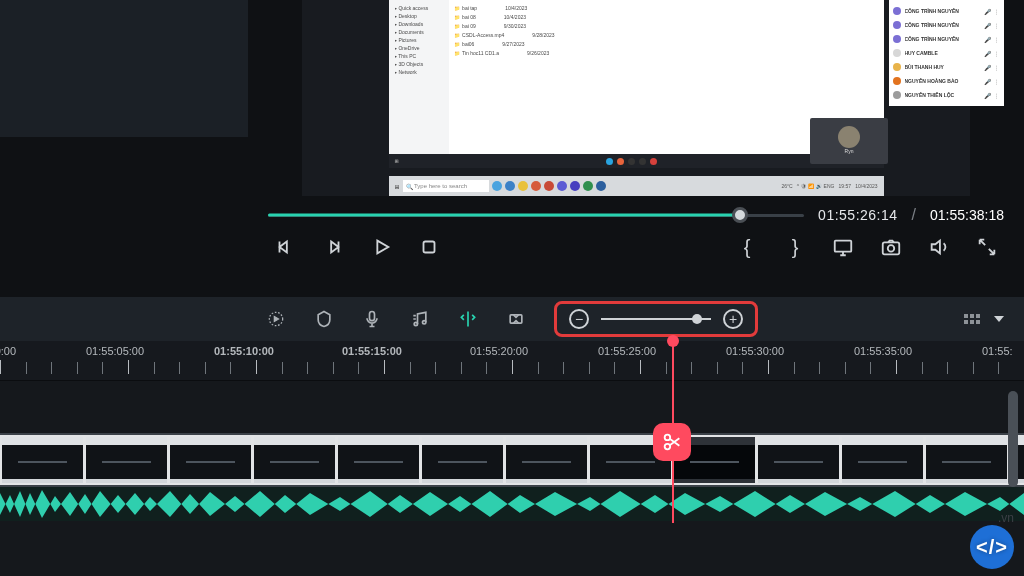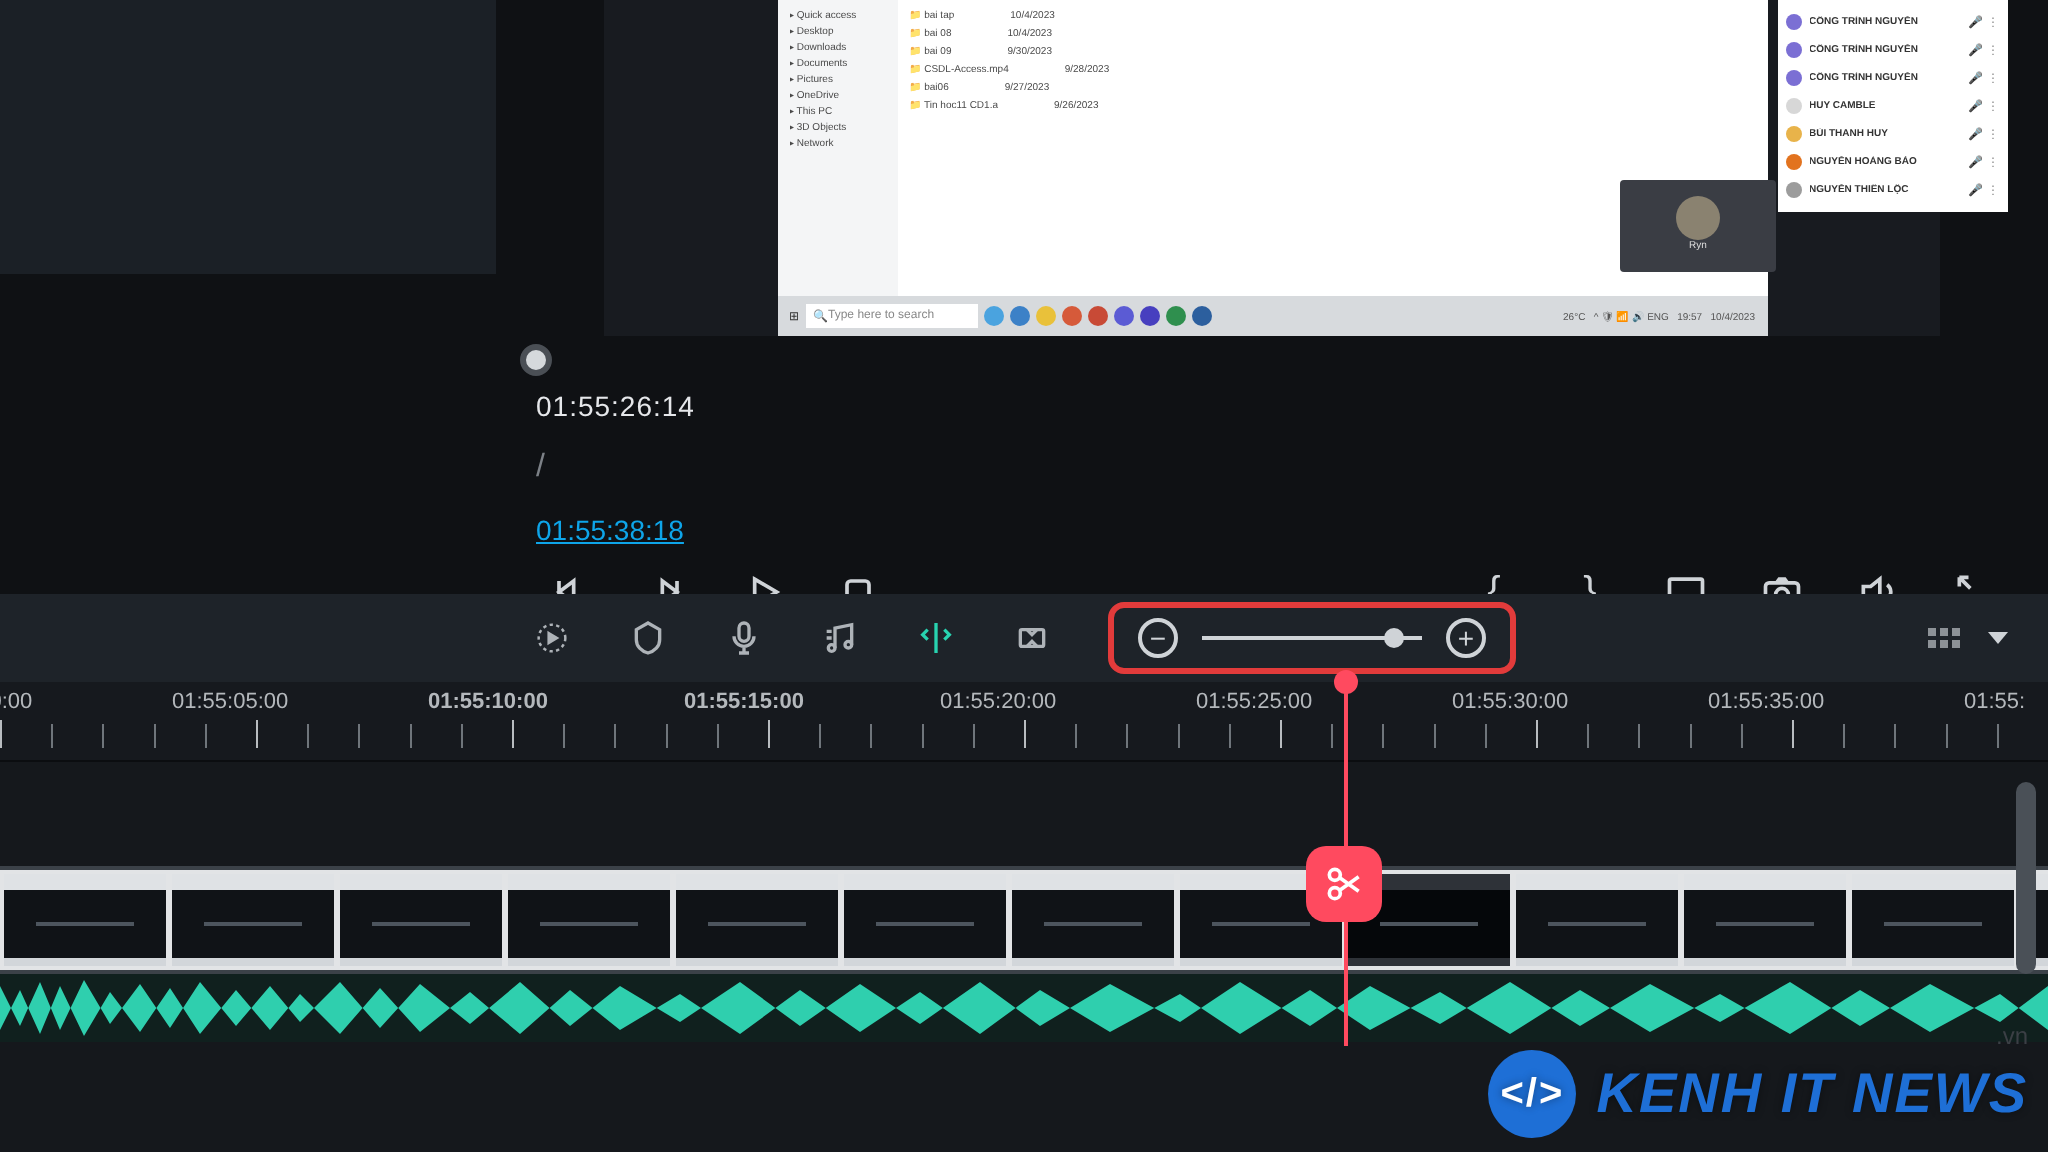--- a/index.html
+++ b/index.html
@@ -52,31 +52,31 @@
   .tb-dot { width: 7px; height: 7px; border-radius: 50%; }
   .taskbar2-wrap { width: 495px; margin: 0 auto; }
   .taskbar2 {
     height: 20px; background: #d7dadd; display: flex; align-items: center; font-size: 6px; color: #333; padding: 0 6px; gap: 3px;
   }
   .taskbar2 .search { flex: 0 0 86px; background: #fff; height: 12px; display: flex; align-items: center; padding: 0 4px; color: #888; }
   .taskbar2 .ic { width: 10px; height: 10px; border-radius: 50%; }
 
   
   .scrubber-row {
-    margin-top: 6px; display: flex; align-items: flex-start; gap: 14px; padding: 4px 2px; flex-direction: column;
+    margin-top: 6px; display: flex; align-items: center; gap: 14px; padding: 4px 2px;
   }
   .scrubber {
     flex: 1; height: 14px; position: relative; display: flex; align-items: center;
   }
   .scrubber .track { width: 100%; height: 3px; background: #394047; border-radius: 2px; }
   .scrubber .fill  { position: absolute; left: 0; top: 50%; transform: translateY(-50%); height: 3px; background: #28d3b0; width: 88%; border-radius: 2px; }
   .scrubber .knob  { position: absolute; left: 88%; top: 50%; transform: translate(-50%,-50%); width: 16px; height: 16px; border-radius: 50%; background: #d5d9dc; border: 3px solid #4a4f55; }
   .time-cur { font-size: 14px; color: #e5e7ea; letter-spacing: .5px; }
   .time-sep { color: #7c8187; }
-  .time-tot { font-size: 14px; color: #0ea5e9; text-decoration: underline; }
+  .time-tot { font-size: 14px; color: #ffffff; }
 
   
   .transport {
     margin-top: 8px; display: flex; align-items: center; gap: 26px; padding: 0 8px;
   }
   .transport .grp { display: flex; gap: 26px; align-items: center; }
   .transport .spacer { flex: 1; }
   .ic-btn {
     width: 22px; height: 22px; color: #cfd3d7; display: flex; align-items: center; justify-content: center;
     cursor: pointer;
@@ -529,15 +529,14 @@
     <svg viewBox="0 0 24 24" fill="none" stroke="currentColor" stroke-width="2">
         <circle cx="7" cy="7" r="3"></circle>
         <circle cx="7" cy="17" r="3"></circle>
         <path d="M9.5 8.5L20 16M9.5 15.5L20 8"></path>
       </svg>
   </div>
 
   <div class="vn-tag">.vn</div>
   <div class="watermark">
     <div class="logo">&lt;/&gt;</div>
-    <span>KENH IT NEWS</span>
   </div>
 </div>
 
 </body></html>

